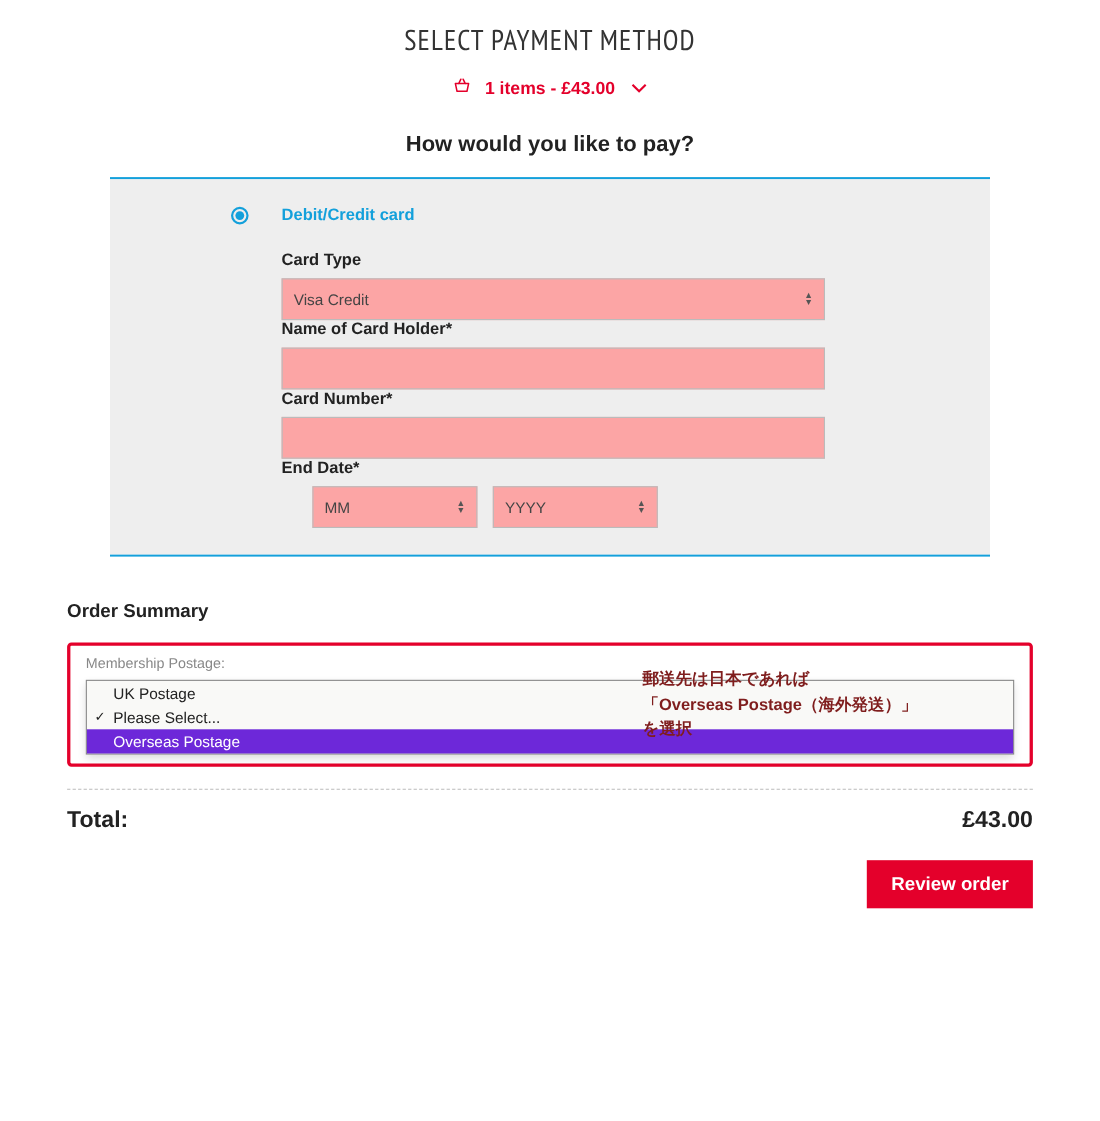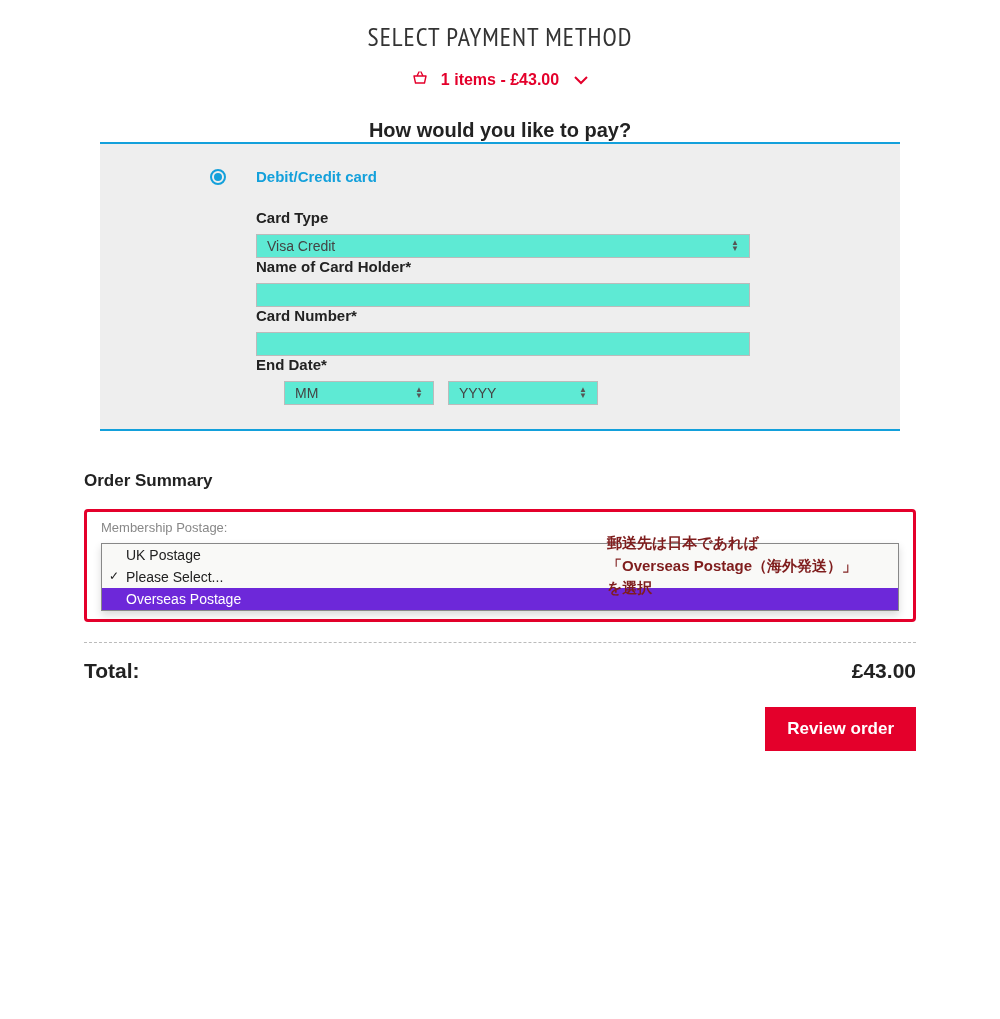--- a/index.html
+++ b/index.html
@@ -26,20 +26,21 @@
     font-size: 16px;
     font-weight: 700;
     margin-bottom: 30px;
   }
   .basket-row .bicon { margin-right: 8px; font-weight: normal; }
   .basket-row .chev { margin-left: 10px; font-size: 14px; display:inline-block; }
   .subheading {
     text-align: center;
     font-size: 20px;
     font-weight: 700;
+    margin-bottom: 18px;
   }
   .panel-wrap {
     border-top: 2px solid #13a0db;
     border-bottom: 2px solid #13a0db;
     margin: 0 100px 40px 100px;
   }
   .panel {
     background: #eeeeee;
     padding: 24px 150px 24px 110px;
   }
@@ -53,39 +54,39 @@
     display:flex; align-items:center; justify-content:center; margin-right: 30px;
   }
   .radio-inner { width:8px; height:8px; background:#13a0db; border-radius:50%; }
   .radio-label { color:#13a0db; font-weight:700; font-size:15px; }
   .form-area { padding-left: 46px; }
   .field { }
   .field label {
     display:block; font-weight:700; font-size:15px; color:#222; margin-bottom:8px;
   }
   .input, .select-box {
-    width: 100%; height: 24px; background:#5eead4; border:1px solid #bbb;
+    width: 100%; height: 38px; background:#fca5a5; border:1px solid #bbb;
     padding: 0 10px; font-size:14px; color:#444;
   }
   .select-box {
     display:flex; align-items:center; justify-content:space-between;
   }
   .select-caret {
     display:flex; flex-direction:column; align-items:center; font-size:8px; line-height:6px; color:#555;
   }
   .date-row { display:flex; gap:14px;padding-left:28px; }
   .date-row .select-box { width: 150px; }
   .cvv-row .input { width: 150px; }
   .more-info { color:#e4002b; font-size:12px; margin-top:6px; display:flex; align-items:center; gap:4px; }
   .more-info .i-icon {
     width:12px; height:12px; background:#e4002b; color:#fff; border-radius:50%;
     display:inline-flex; align-items:center; justify-content:center; font-size:9px; font-weight:bold; font-style:normal;
   }
 
-  .order-wrap { margin: 0 84px; }
+  .order-wrap { margin: 0 61px; }
   .order-title { font-weight:700; font-size:17px; margin-bottom:18px; }
 
   .annot-box {
     border: 3px solid #e4002b;
     border-radius: 4px;
     position: relative;
     padding: 8px 14px 8px 14px;
     margin-bottom: 20px;
   }
   .postage-label { color:#888; font-size:13px; margin-bottom:8px; }

